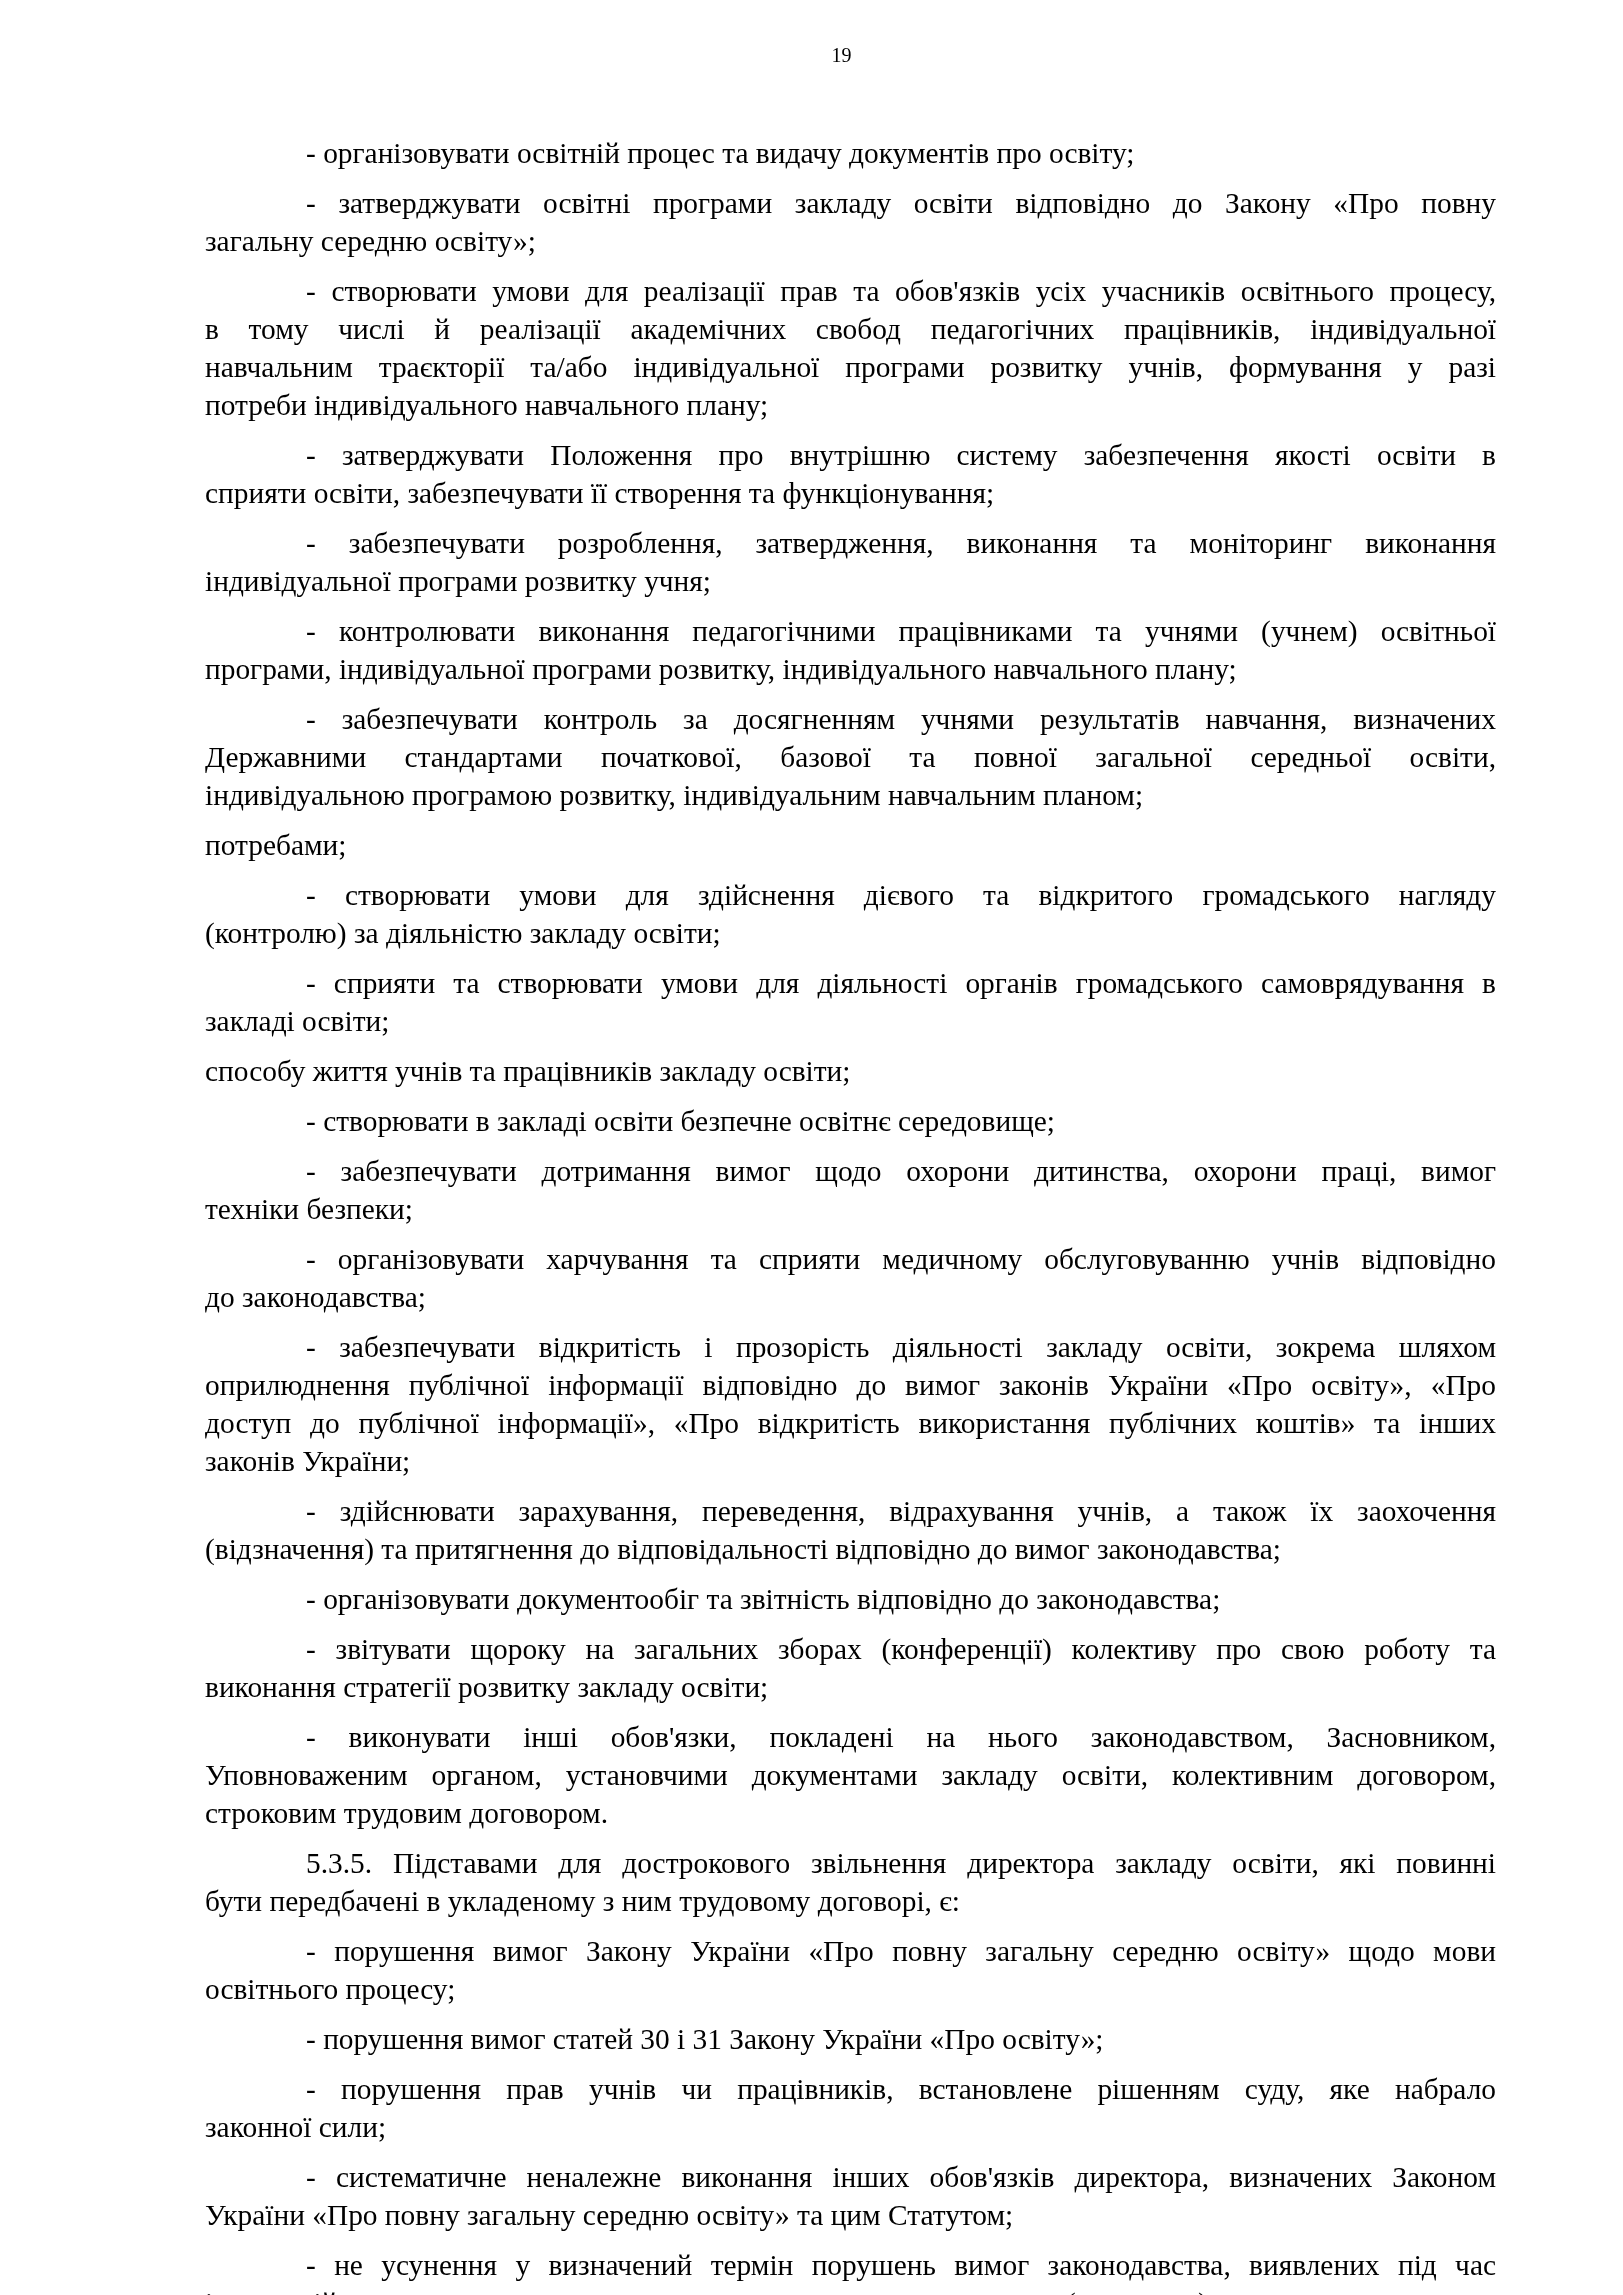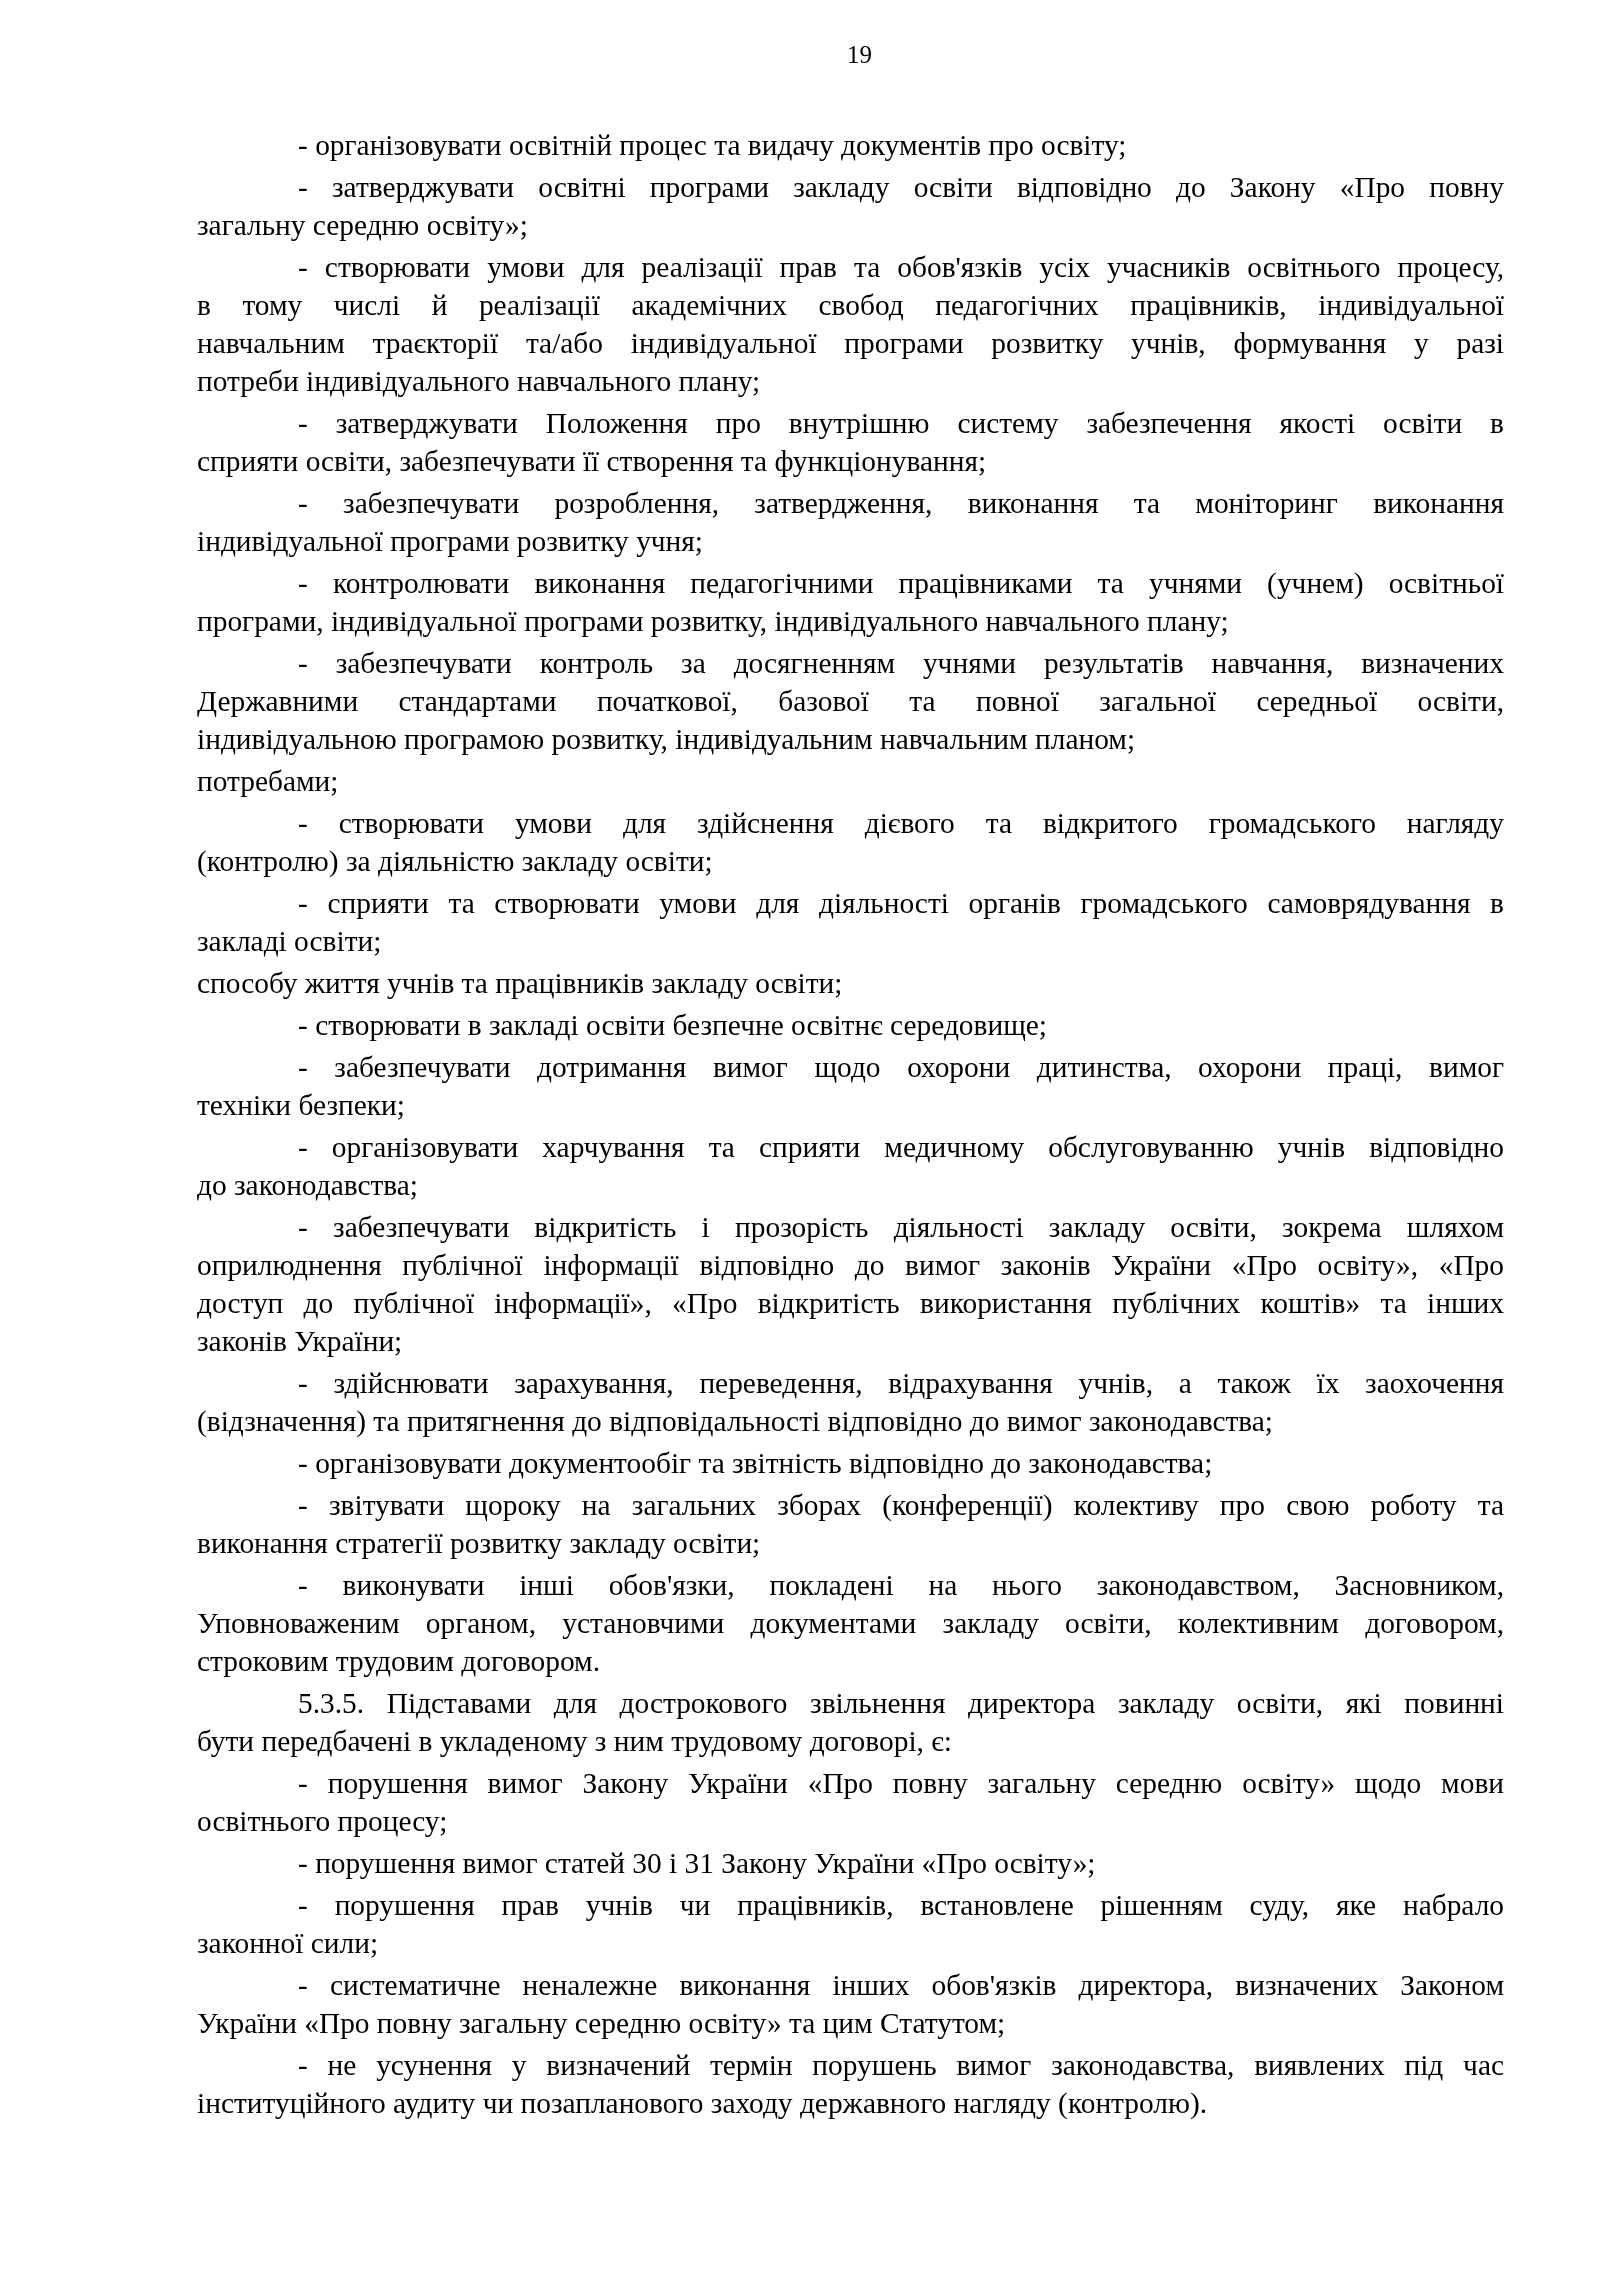--- a/index.html
+++ b/index.html
@@ -12,38 +12,38 @@
     width: 1623px;
     height: 2295px;
     background: #ffffff;
     color: #000000;
     font-family: "Liberation Serif", "DejaVu Serif", serif;
     overflow: hidden;
   }
   .page-number {
     position: absolute;
     top: 42px;
-    left: 202px;
+    left: 184px;
     width: 1315px;
     text-align: center;
-    font-size: 25px;
+    font-size: 20px;
     line-height: 26px;
     color: #000000;
   }
   .doc-body {
     position: absolute;
     top: 122px;
     left: 193px;
     width: 1315px;
     font-size: 29.4px;
     line-height: 38px;
     color: #000000;
   }
   .paragraph {
-    margin: 4px;
+    margin: 12px;
     padding: 0;
   }
   .line {
     text-align: justify;
     text-align-last: justify;
     white-space: normal;
   }
   .line.last {
     text-align-last: left;
   }

